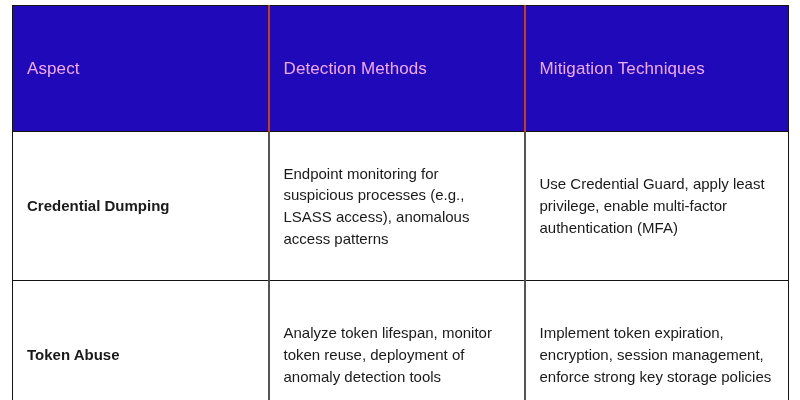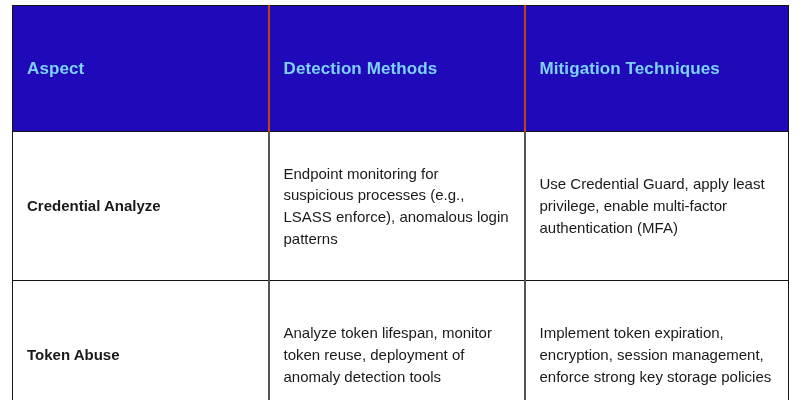--- a/index.html
+++ b/index.html
@@ -37,23 +37,23 @@
     table-layout: fixed;
   }
 
   table.cmp col.c1 { width: 256px; }
   table.cmp col.c2 { width: 256px; }
   table.cmp col.c3 { width: 264px; }
 
   
   thead th {
     background: #2009b8;
-    color: #7dd3fc;
+    color: #f0abfc;
     font-size: 17px;
-    font-weight: bold;
+    font-weight: normal;
     text-align: left;
     vertical-align: middle;
     padding: 0 14px;
     height: 125px;
     border: 1px solid #141414;
     letter-spacing: 0.1px;
     line-height: 1.25;
   }
   thead th.col-divider {
     border-left: 2px solid #c2410c;
@@ -96,22 +96,22 @@
       </colgroup>
       <thead>
         <tr>
           <th>Aspect</th>
           <th class="col-divider">Detection Methods</th>
           <th class="col-divider">Mitigation Techniques</th>
         </tr>
       </thead>
       <tbody>
         <tr class="row-first">
-          <td class="aspect">Credential Analyze</td>
-          <td class="col-divider">Endpoint monitoring for suspicious processes (e.g., LSASS enforce), anomalous login patterns</td>
+          <td class="aspect">Credential Dumping</td>
+          <td class="col-divider">Endpoint monitoring for suspicious processes (e.g., LSASS access), anomalous access patterns</td>
           <td class="col-divider">Use Credential Guard, apply least privilege, enable multi-factor authentication (MFA)</td>
         </tr>
         <tr class="row-second">
           <td class="aspect">Token Abuse</td>
           <td class="col-divider">Analyze token lifespan, monitor token reuse, deployment of anomaly detection tools</td>
           <td class="col-divider">Implement token expiration, encryption, session management, enforce strong key storage policies</td>
         </tr>
       </tbody>
     </table>
   </div>

